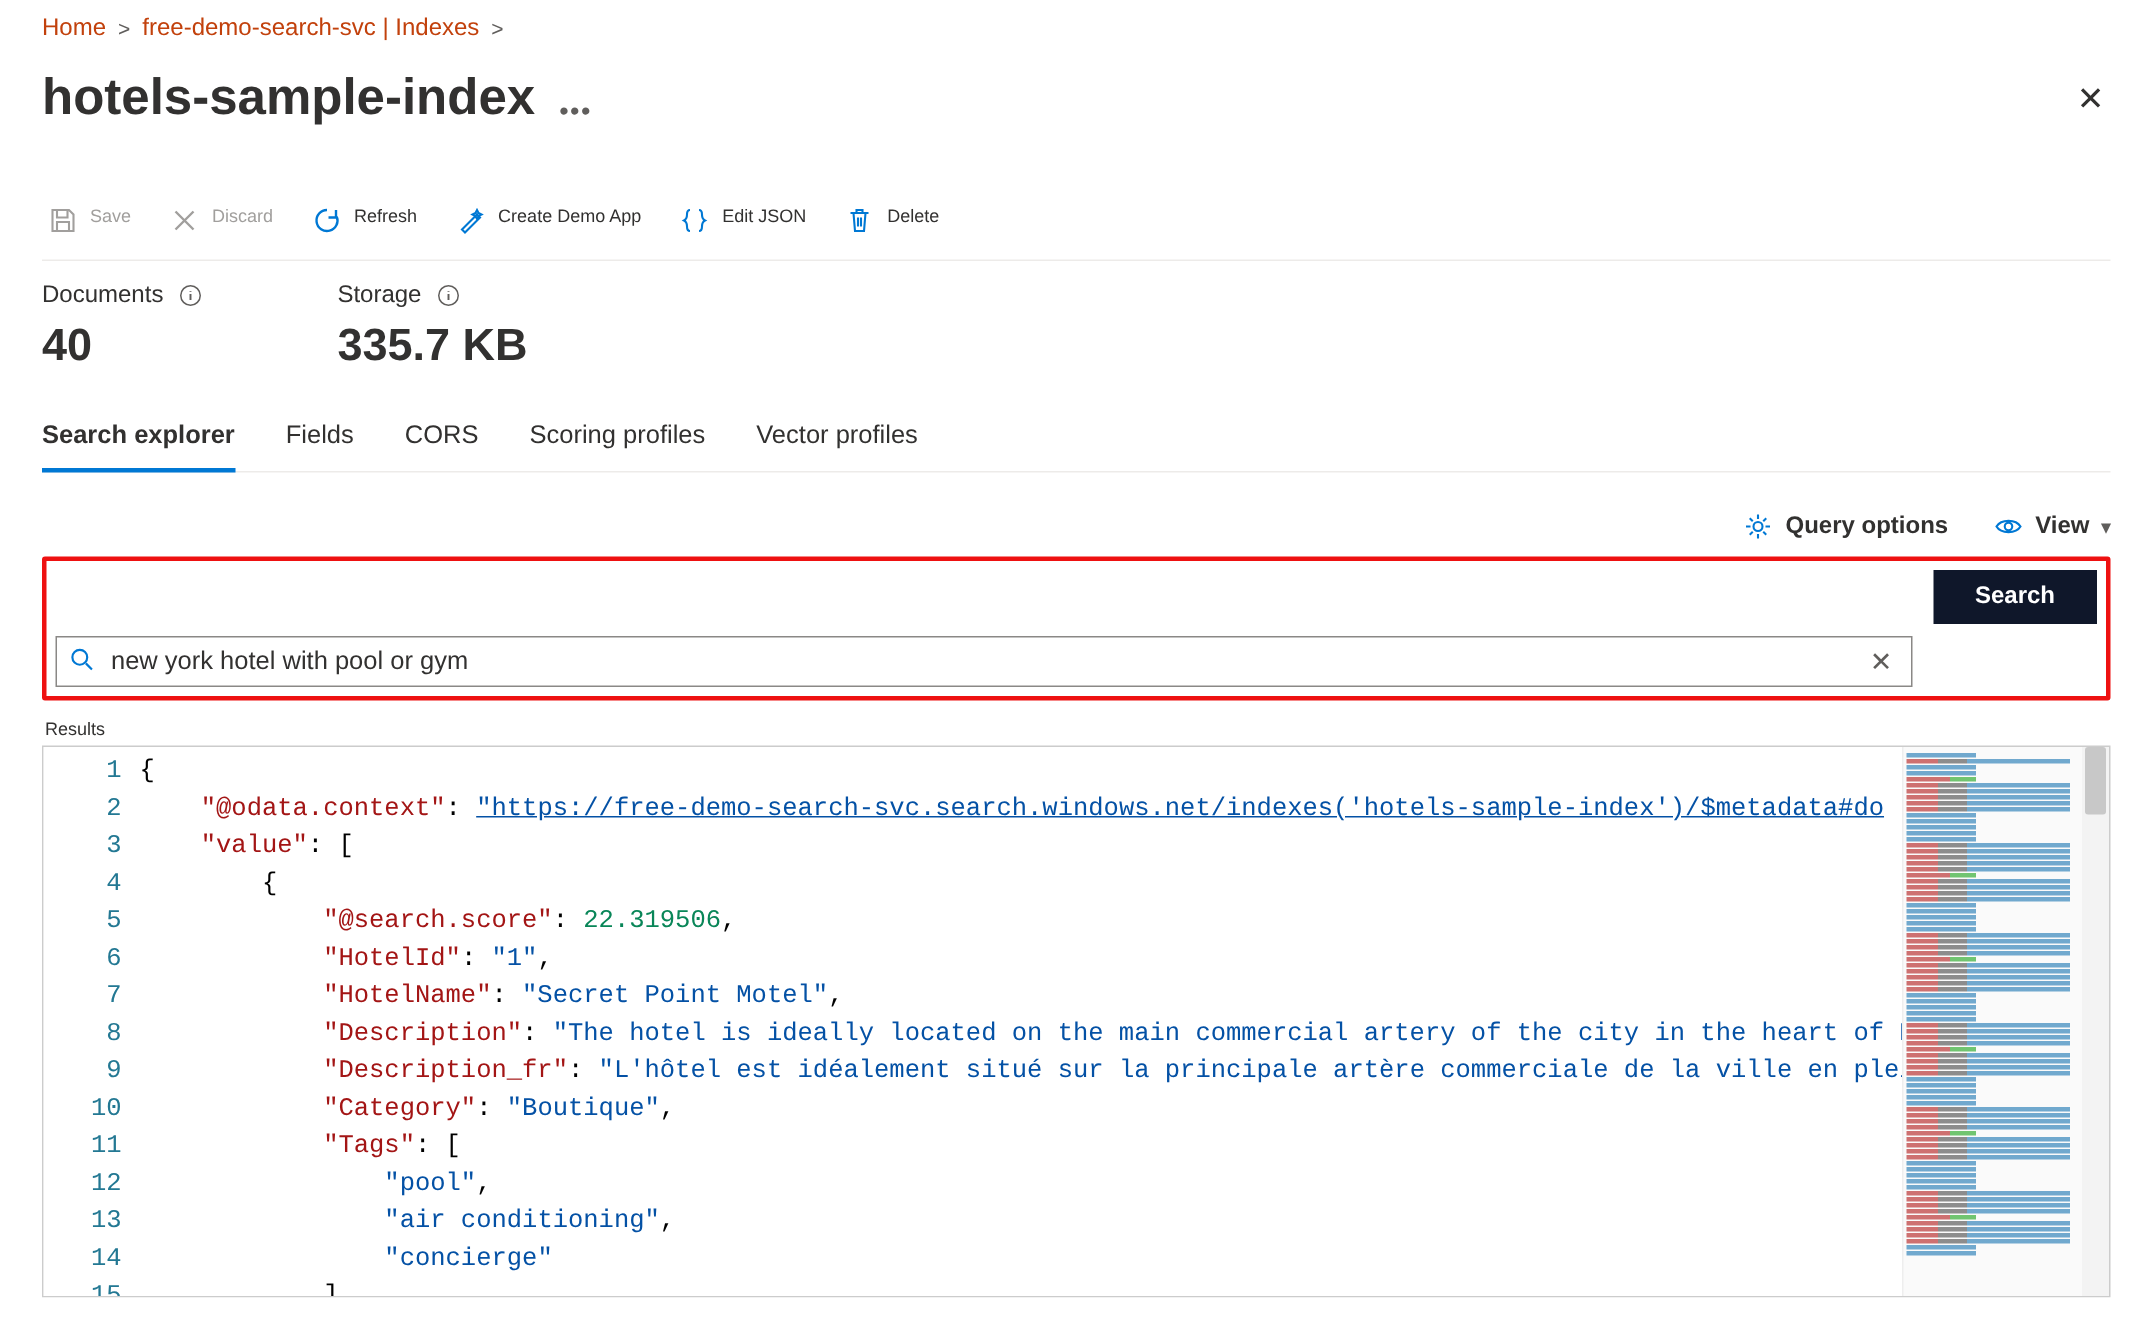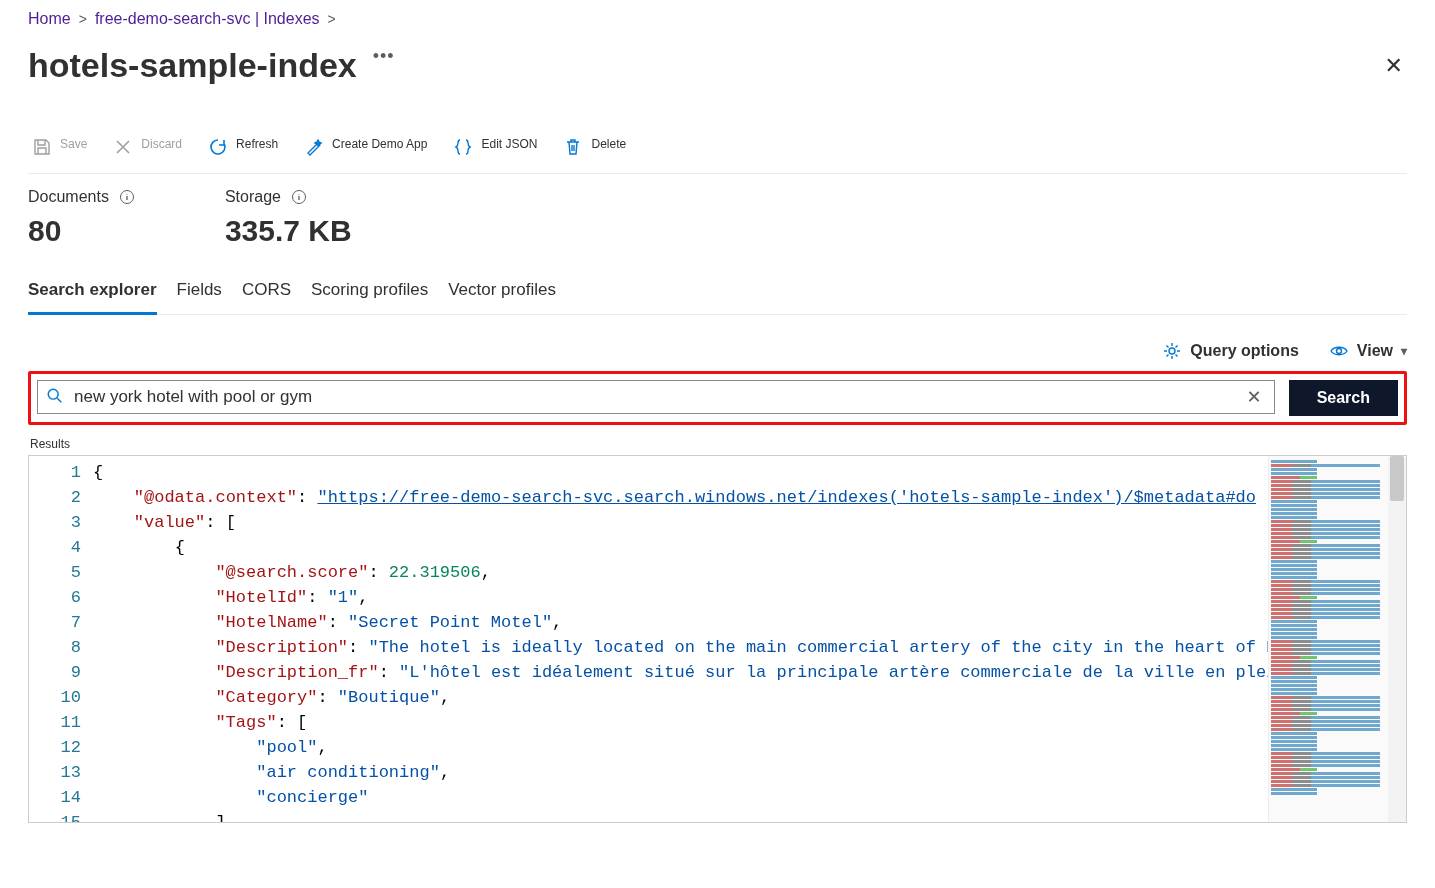--- a/index.html
+++ b/index.html
@@ -2,59 +2,59 @@
 <html><head>
 <meta charset="utf-8">
 <style>
 * { box-sizing: border-box; margin: 0; padding: 0; }
 body { font-family: "Segoe UI", -apple-system, sans-serif; font-size: 14px; color: #323130; background: #fff; width: 1435px; }
 a { color: #0078d4; text-decoration: none; }
 .page { padding: 10px 28px 0 28px; }
 
 
 .breadcrumb { display: flex; align-items: center; gap: 8px; font-size: 16px; margin-bottom: 18px; }
-.breadcrumb a { color: #4c1d95; }
+.breadcrumb a { color: #c2410c; }
 .breadcrumb .sep { color: #605e5c; font-size: 14px; }
 
 
 .title-row { display: flex; align-items: center; justify-content: space-between; margin-bottom: 40px; }
-.title-left { display: flex; align-items: flex-start; gap: 16px; }
+.title-left { display: flex; align-items: flex-end; gap: 16px; }
 .title-left h1 { font-size: 34px; font-weight: 600; color: #323130; }
 .more-dots { color: #605e5c; font-size: 18px; letter-spacing: 1px; cursor: pointer; }
 .close-x { font-size: 22px; color: #323130; cursor: pointer; padding: 4px; }
 
 
 .toolbar { display: flex; align-items: center; gap: 18px; padding: 10px 0 14px 0; border-bottom: 1px solid #edebe9; margin-bottom: 14px; }
 .toolbar .tbtn { display: flex; gap: 8px; font-size: 12px; color: #323130; cursor: pointer; padding: 2px 4px; }
 .toolbar .tbtn.disabled { color: #a19f9d; }
 .toolbar .tbtn.disabled .ico svg { stroke: #a19f9d; fill: none; }
 .ico { display: inline-flex; align-items: center; justify-content: center; width: 20px; height: 20px; }
 .ico svg { width: 20px; height: 20px; }
 
 
 .stats { display: flex; gap: 90px; margin-bottom: 32px; align-items: center; }
 .stat .label { display: flex; align-items: center; gap: 10px; font-size: 16px; color: #323130; margin-bottom: 8px; }
 .stat .label .info-ico { width: 16px; height: 16px; color: #605e5c; }
 .stat .value { font-size: 30px; font-weight: 600; }
 
 
-.tabs { display: flex; gap: 20px; border-bottom: 1px solid #edebe9; margin-bottom: 26px; }
+.tabs { display: flex; gap: 34px; border-bottom: 1px solid #edebe9; margin-bottom: 26px; }
 .tabs .tab { font-size: 17px; color: #323130; padding: 0 0 14px 0; cursor: pointer; position: relative; }
 .tabs .tab.active { font-weight: 600; }
 .tabs .tab.active::after { content: ""; position: absolute; left: 0; right: 0; bottom: -1px; height: 3px; background: #0078d4; }
 
 
 .options-row { display: flex; justify-content: flex-end; gap: 30px; margin-bottom: 10px; font-size: 16px; font-weight: bold; }
 .options-row .opt { display: flex; align-items: center; gap: 8px; cursor: pointer; color: #323130; }
 .options-row .opt .ico { color: #0078d4; }
 .opt .caret { font-size: 12px; color: #605e5c; }
 
 
 .search-row { display: flex; gap: 14px; padding: 6px; border: 3px solid #e11; border-radius: 2px; margin-bottom: 12px; }
-.search-box { flex: 1; display: flex; align-items: center; border: 1px solid #8a8886; background: #fff; padding: 0 8px; height: 34px; }
+.search-box { flex: 1; display: flex; align-items: center; border: 1px solid #8a8886; background: #fff; padding: 0 8px; height: 34px; margin-top: 44px; }
 .search-box .sico { color: #0078d4; margin-right: 10px; }
 .search-box input { flex: 1; border: none; outline: none; font-size: 17px; color: #323130; background: transparent; }
 .search-box .clear { color: #605e5c; font-size: 18px; cursor: pointer; padding: 0 4px; }
 .search-btn { background: #0f172a; color: #fff; border: none; padding: 0 28px; font-size: 16px; font-weight: 600; cursor: pointer; height: 36px; }
 
 
 .results-label { font-size: 12px; margin-bottom: 4px; padding-left: 2px; }
 .editor-wrap { border: 1px solid #ccc; display: flex; height: 368px; overflow: hidden; }
 .gutter { width: 64px; text-align: right; padding: 4px 12px 4px 4px; color: #237893; font-family: Consolas, "Courier New", monospace; font-size: 17px; line-height: 25px; user-select: none; background: #fff; }
 .codepane { flex: 1; overflow: hidden; white-space: pre; font-family: Consolas, "Courier New", monospace; font-size: 17px; line-height: 25px; padding: 4px 0; position: relative; }
@@ -145,21 +145,21 @@
 
   <div class="stats">
     <div class="stat">
       <div class="label">
         <span>Documents</span>
         <span class="info-ico"><svg viewBox="0 0 16 16" width="16" height="16">
               <circle cx="8" cy="8" r="6.5" fill="none" stroke="#605e5c"></circle>
               <path d="M8 7v4M8 5v.5" stroke="#605e5c" stroke-width="1.3"></path>
             </svg></span>
       </div>
-      <div class="value">80</div>
+      <div class="value">40</div>
     </div>
     <div class="stat">
       <div class="label">
         <span>Storage</span>
         <span class="info-ico"><svg viewBox="0 0 16 16" width="16" height="16">
               <circle cx="8" cy="8" r="6.5" fill="none" stroke="#605e5c"></circle>
               <path d="M8 7v4M8 5v.5" stroke="#605e5c" stroke-width="1.3"></path>
             </svg></span>
       </div>
       <div class="value">335.7 KB</div>

